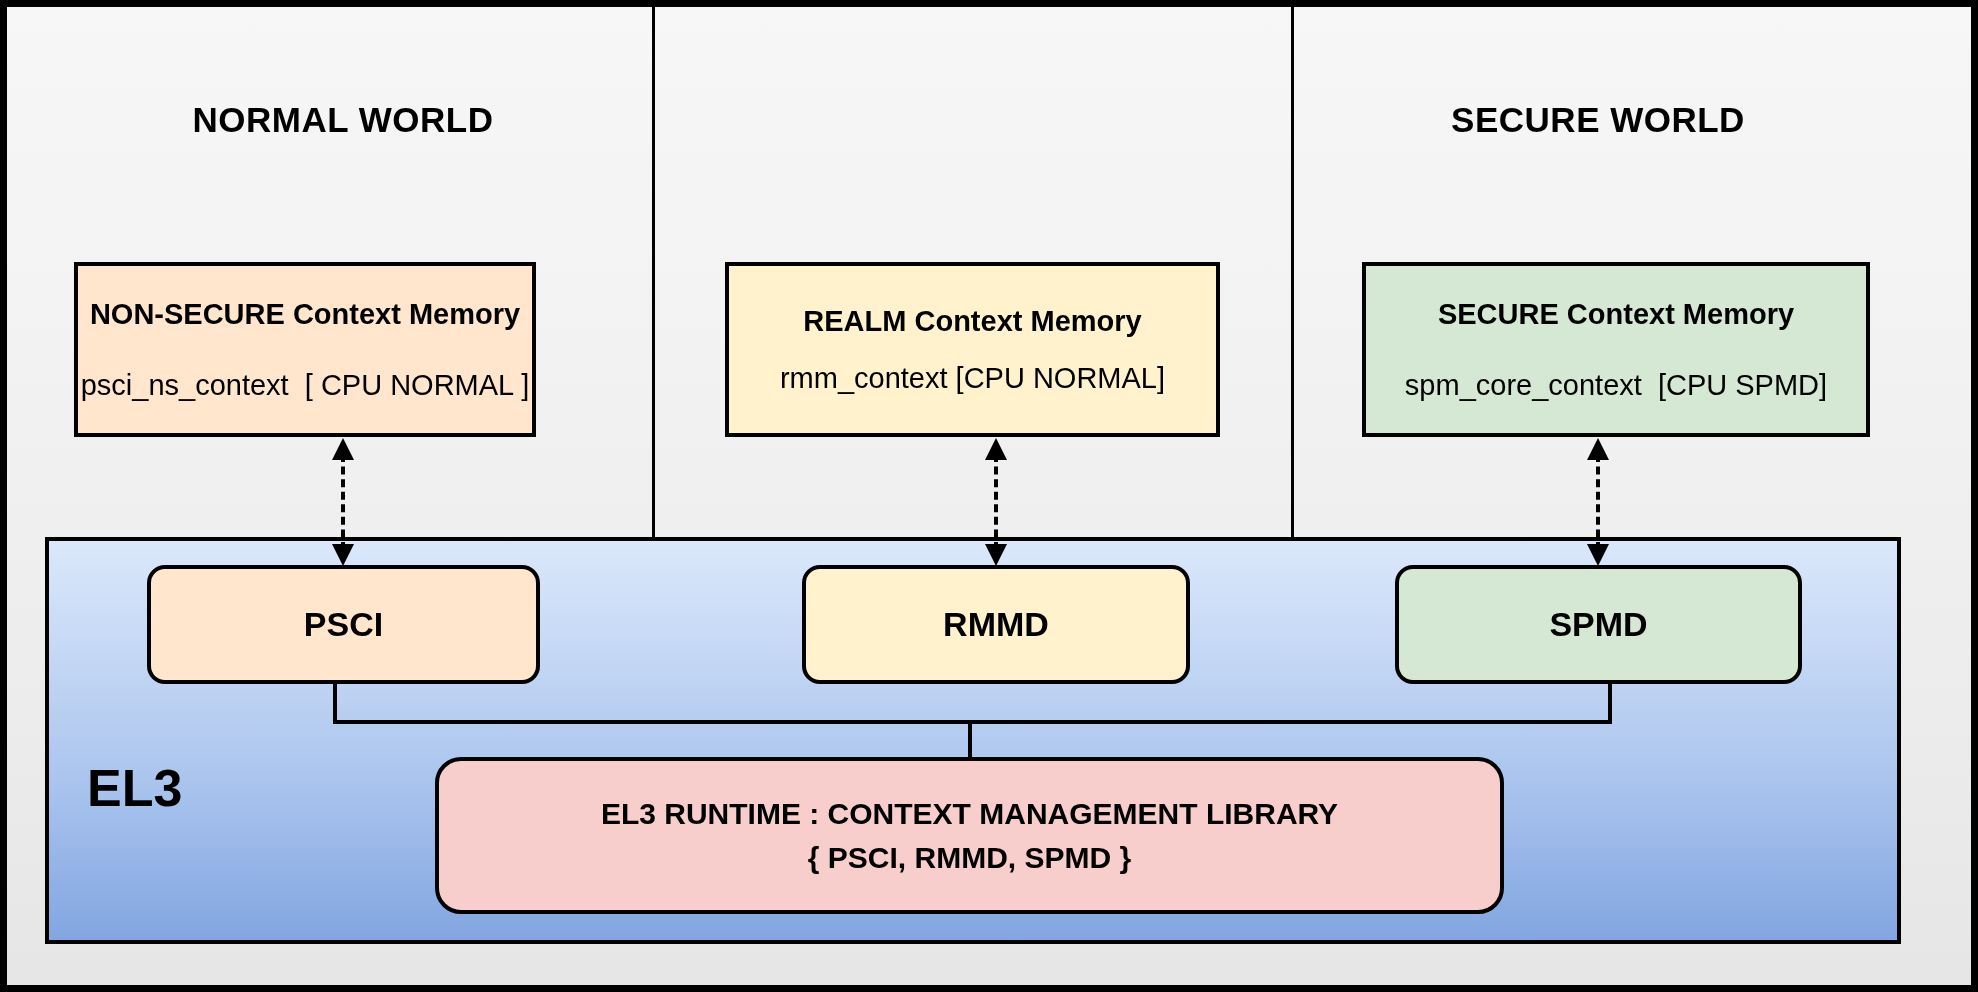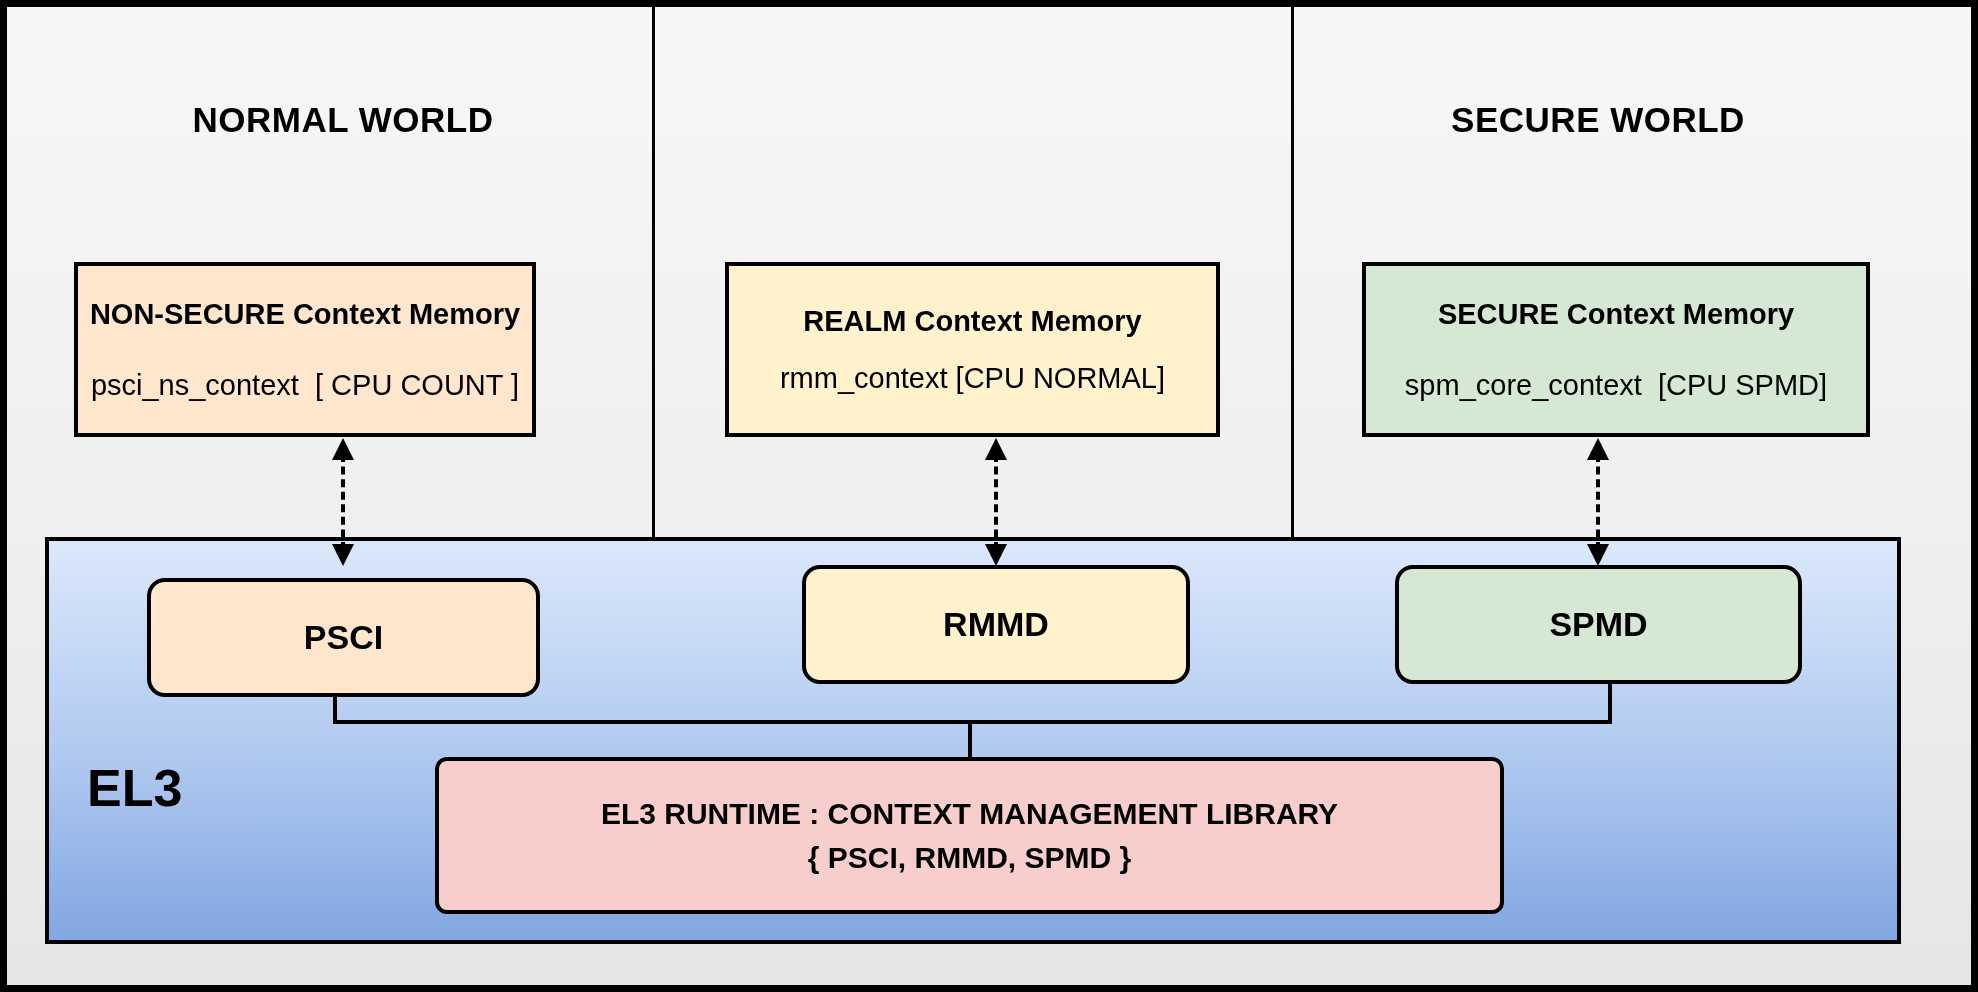--- a/index.html
+++ b/index.html
@@ -65,40 +65,40 @@
   .connector { position:absolute; background:#000; z-index:5; }
 
   .module-box {
     position:absolute; top:565px; height:119px;
     border:4px solid #000; box-sizing:border-box; border-radius:18px;
     display:flex; align-items:center; justify-content:center;
     font-size:34px; font-weight:bold; z-index:6;
   }
   .library-box {
     position:absolute; left:435px; top:757px; width:1069px; height:157px;
-    border:4px solid #000; box-sizing:border-box; border-radius:12px;
+    border:4px solid #000; box-sizing:border-box; border-radius:26px;
     display:flex; flex-direction:column; align-items:center; justify-content:center;
     gap:10px; z-index:6;
   }
   .library-line { font-size:30px; font-weight:bold; white-space:pre; }
 </style>
 </head>
 <body>
 
 <div class="canvas">
 
   <div class="divider" style="left:652px"></div>
   <div class="divider" style="left:1291px"></div>
 
   <div class="world-title" style="left:343px">NORMAL WORLD</div>
   <div class="world-title" style="left:1598px">SECURE WORLD</div>
 
   <div class="ctx-box" style="left: 74px; width: 462px; background-color: rgb(255, 230, 204); align-items: center;">
     <div class="ctx-title">NON-SECURE Context Memory</div>
-    <div class="ctx-code">psci_ns_context  [ CPU COUNT ]</div>
+    <div class="ctx-code">psci_ns_context  [ CPU NORMAL ]</div>
   </div>
 
   <div class="ctx-box" style="left: 725px; width: 495px; background-color: rgb(255, 242, 204); gap: 24px;">
     <div class="ctx-title">REALM Context Memory</div>
     <div class="ctx-code">rmm_context [CPU NORMAL]</div>
   </div>
 
   <div class="ctx-box" style="left: 1362px; width: 508px; background-color: rgb(213, 232, 212);">
     <div class="ctx-title">SECURE Context Memory</div>
     <div class="ctx-code">spm_core_context  [CPU SPMD]</div>
@@ -121,21 +121,21 @@
   </div>
 
   <div class="el3-band"></div>
   <div class="el3-label">EL3</div>
 
   <div class="connector" style="left:333px;top:681px;width:4px;height:43px"></div>
   <div class="connector" style="left:1608px;top:683px;width:4px;height:41px"></div>
   <div class="connector" style="left:333px;top:720px;width:1279px;height:4px"></div>
   <div class="connector" style="left:968px;top:720px;width:4px;height:40px"></div>
 
-  <div class="module-box" style="left: 147px; width: 393px; background-color: rgb(255, 230, 204); margin-top: 13px;">
+  <div class="module-box" style="left: 147px; width: 393px; background-color: rgb(255, 230, 204);">
     <span>PSCI</span>
   </div>
   <div class="module-box" style="left: 802px; width: 388px; background-color: rgb(255, 242, 204);">
     <span>RMMD</span>
   </div>
   <div class="module-box" style="left: 1395px; width: 407px; background-color: rgb(213, 232, 212);">
     <span>SPMD</span>
   </div>
 
   <div class="library-box" style="background-color: rgb(248, 206, 204);">

